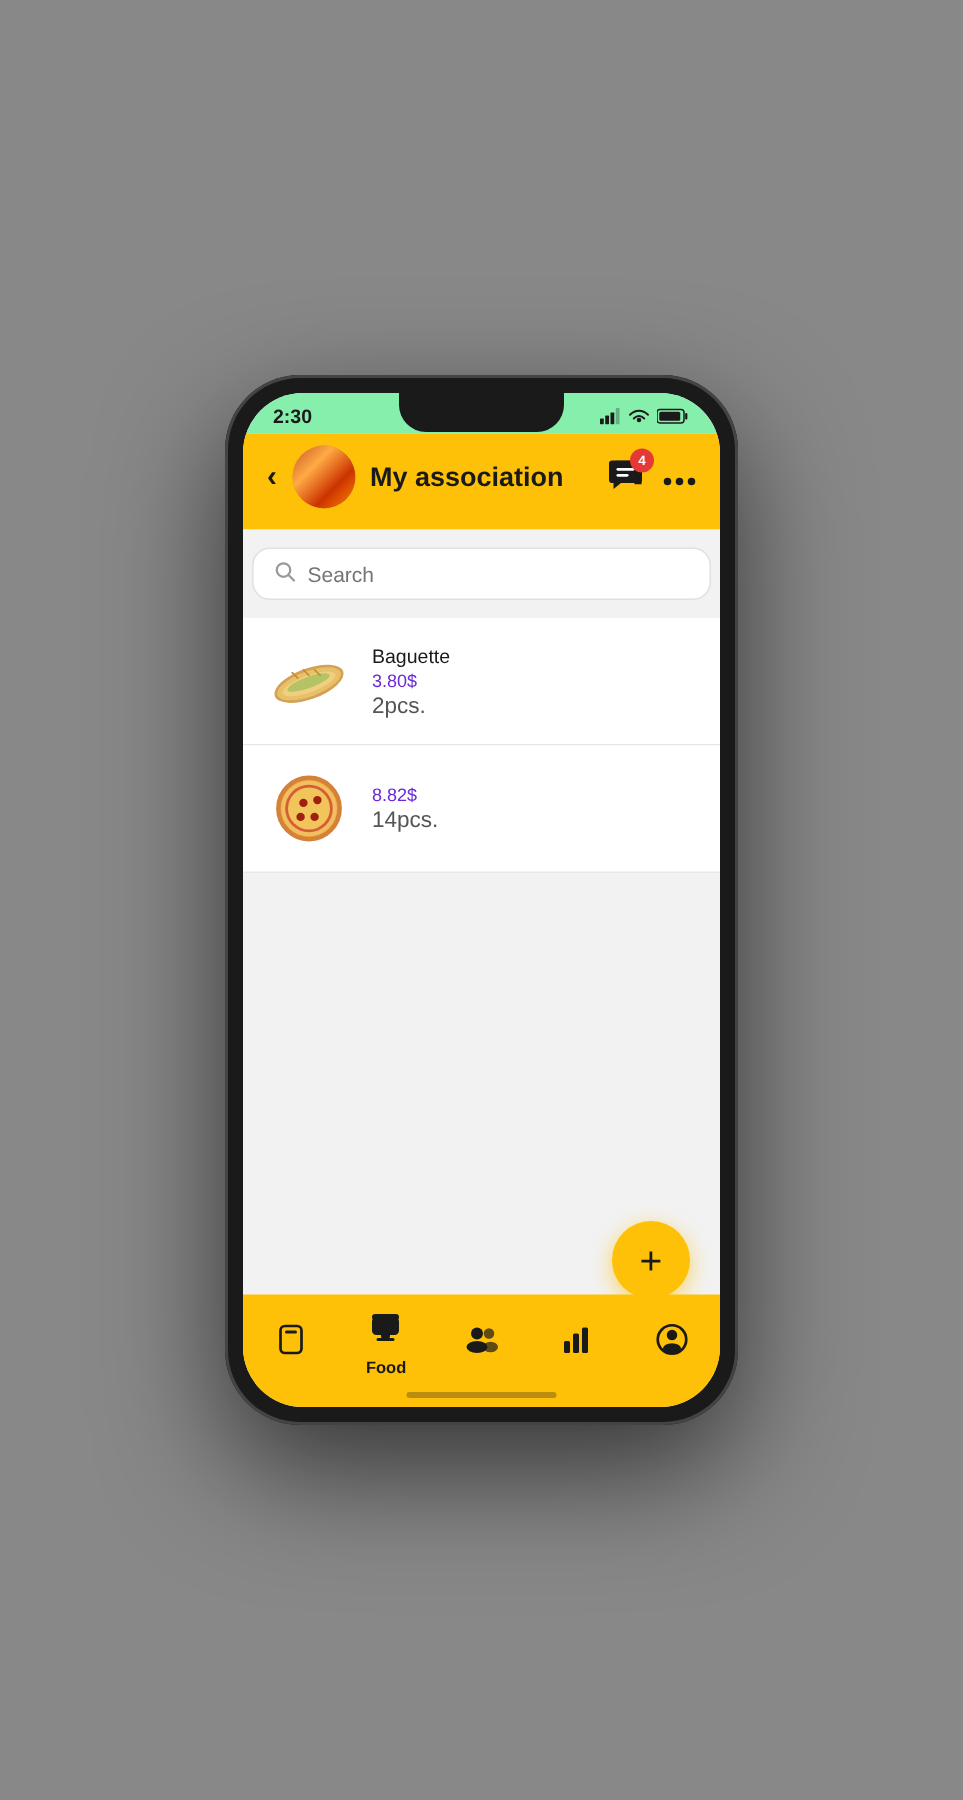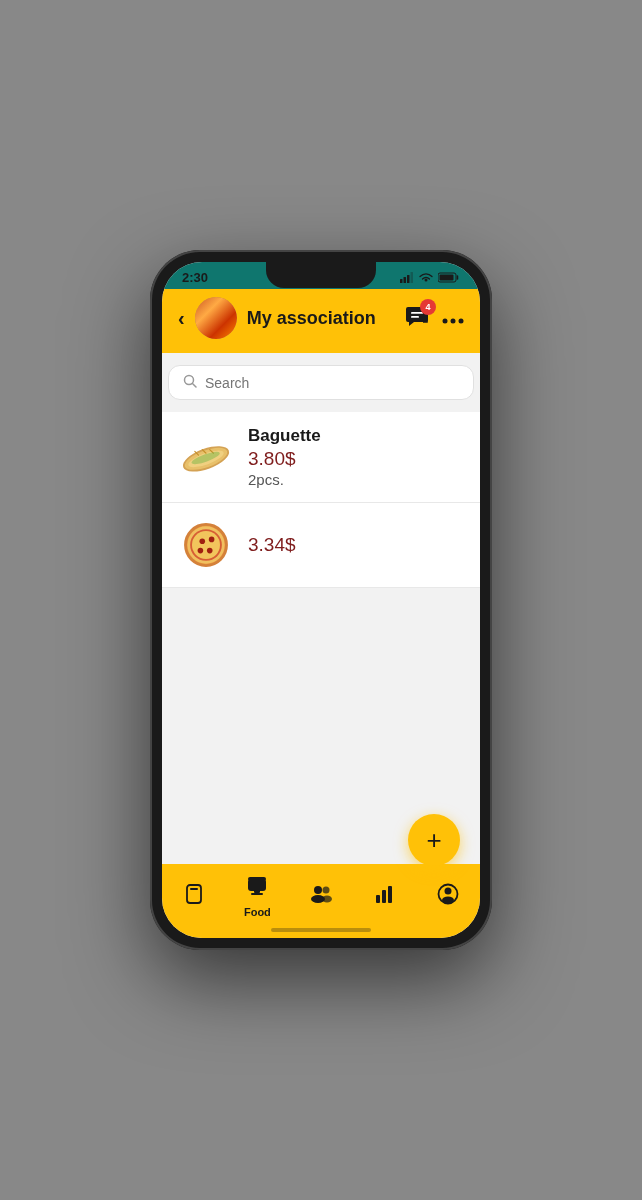--- a/index.html
+++ b/index.html
@@ -29,21 +29,21 @@
       background: #f2f2f2;
       border-radius: 40px;
       overflow: hidden;
       display: flex;
       flex-direction: column;
       position: relative;
     }
 
     
     .status-bar {
-      background: #0f766e;
+      background: #86efac;
       display: flex;
       justify-content: space-between;
       align-items: center;
       padding: 8px 20px 4px 20px;
       flex-shrink: 0;
     }
 
     .status-time {
       font-size: 13px;
       font-weight: 700;
@@ -210,29 +210,29 @@
       align-items: center;
       justify-content: center;
       flex-shrink: 0;
     }
 
     .food-info {
       flex: 1;
     }
 
     .food-name {
-      font-size: 17px;
-      font-weight: 700;
+      font-size: 13px;
+      font-weight: 400;
       color: #1a1a1a;
       margin-bottom: 2px;
     }
 
     .food-price {
-      font-size: 19px;
-      color: #7f1d1d;
+      font-size: 12px;
+      color: #6d28d9;
       margin-bottom: 1px;
     }
 
     .food-qty {
       font-size: 15px;
       color: #555;
     }
 
     
     .fab-container {
@@ -428,21 +428,22 @@
 
               <circle cx="26" cy="24" r="3" fill="#a02010"></circle>
               <circle cx="36" cy="22" r="3" fill="#a02010"></circle>
               <circle cx="24" cy="34" r="3" fill="#a02010"></circle>
               <circle cx="34" cy="34" r="3" fill="#a02010"></circle>
 
               <circle cx="30" cy="28" r="22" fill="none" stroke="#d4813a" stroke-width="3"></circle>
             </svg>
           </div>
           <div class="food-info">
-            <div class="food-price">3.34$</div>
+            <div class="food-price">8.82$</div>
+            <div class="food-qty">14pcs.</div>
           </div>
         </div>
 
       </div>
     </div>
 
     <div class="fab-container">
       <div class="fab">+</div>
     </div>
 

